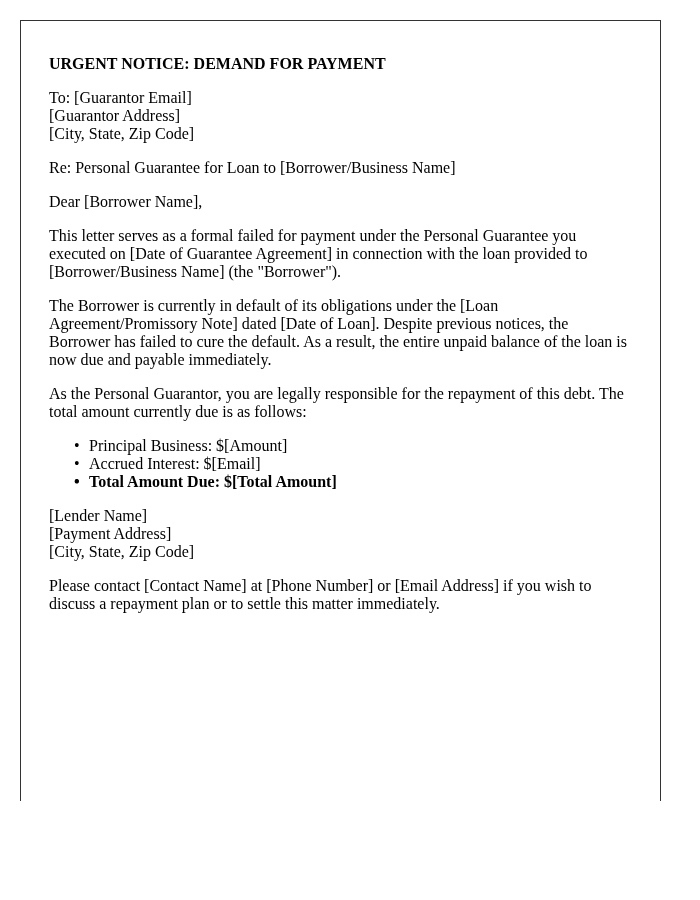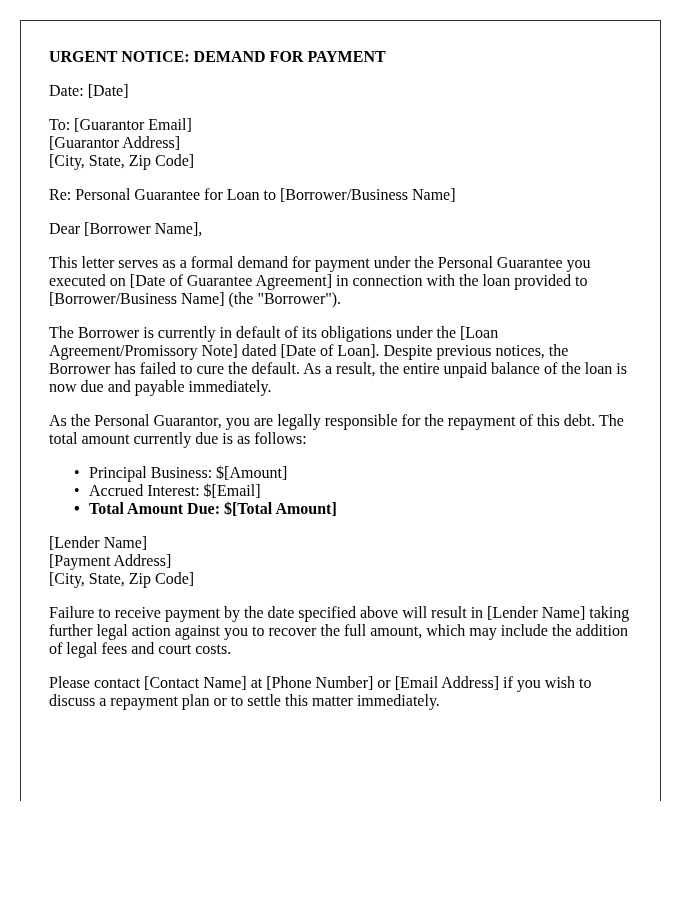--- a/index.html
+++ b/index.html
@@ -24,21 +24,21 @@
       height: 781px;
       box-sizing: border-box;
       border: 1px solid #333333;
       border-bottom: none;
       padding: 27px 28px 0 28px;
       overflow: hidden;
     }
     .title {
       font-weight: bold;
       font-size: 16px;
-      margin: 0 0 16px 0;
+      margin: 7px 0 16px 0;
       line-height: 18px;
     }
     p {
       margin: 0 0 16px 0;
     }
     .addr-line { display: block; }
     ul.amounts {
       margin: 0 0 16px 0;
       padding-left: 40px;
       list-style: none;
@@ -53,33 +53,32 @@
       top: 0;
     }
     ul.amounts li.total { font-weight: bold; }
   </style>
 </head>
 <body>
 
 <div class="letter">
   <div class="title">URGENT NOTICE: DEMAND FOR PAYMENT</div>
 
-  <p>Date: [Date]</p>
 
   <p>
     <span class="addr-line">To: [Guarantor Email]</span>
     <span class="addr-line">[Guarantor Address]</span>
     <span class="addr-line">[City, State, Zip Code]</span>
   </p>
 
   <p>Re: Personal Guarantee for Loan to [Borrower/Business Name]</p>
 
   <p>Dear [Borrower Name],</p>
 
-  <p>This letter serves as a formal demand for payment under the Personal Guarantee you executed on [Date of Guarantee Agreement] in connection with the loan provided to [Borrower/Business Name] (the "Borrower").</p>
+  <p>This letter serves as a formal failed for payment under the Personal Guarantee you executed on [Date of Guarantee Agreement] in connection with the loan provided to [Borrower/Business Name] (the "Borrower").</p>
 
   <p>The Borrower is currently in default of its obligations under the [Loan Agreement/Promissory Note] dated [Date of Loan]. Despite previous notices, the Borrower has failed to cure the default. As a result, the entire unpaid balance of the loan is now due and payable immediately.</p>
 
   <p>As the Personal Guarantor, you are legally responsible for the repayment of this debt. The total amount currently due is as follows:</p>
 
   <ul class="amounts">
     <li>
       <span class="bullet">•</span>
       <span>Principal Business: $[Amount]</span>
     </li>
@@ -96,16 +95,15 @@
     </li>
   </ul>
 
 
   <p>
     <span class="addr-line">[Lender Name]</span>
     <span class="addr-line">[Payment Address]</span>
     <span class="addr-line">[City, State, Zip Code]</span>
   </p>
 
-  <p>Failure to receive payment by the date specified above will result in [Lender Name] taking further legal action against you to recover the full amount, which may include the addition of legal fees and court costs.</p>
 
   <p>Please contact [Contact Name] at [Phone Number] or [Email Address] if you wish to discuss a repayment plan or to settle this matter immediately.</p>
 </div>
 
 </body></html>

